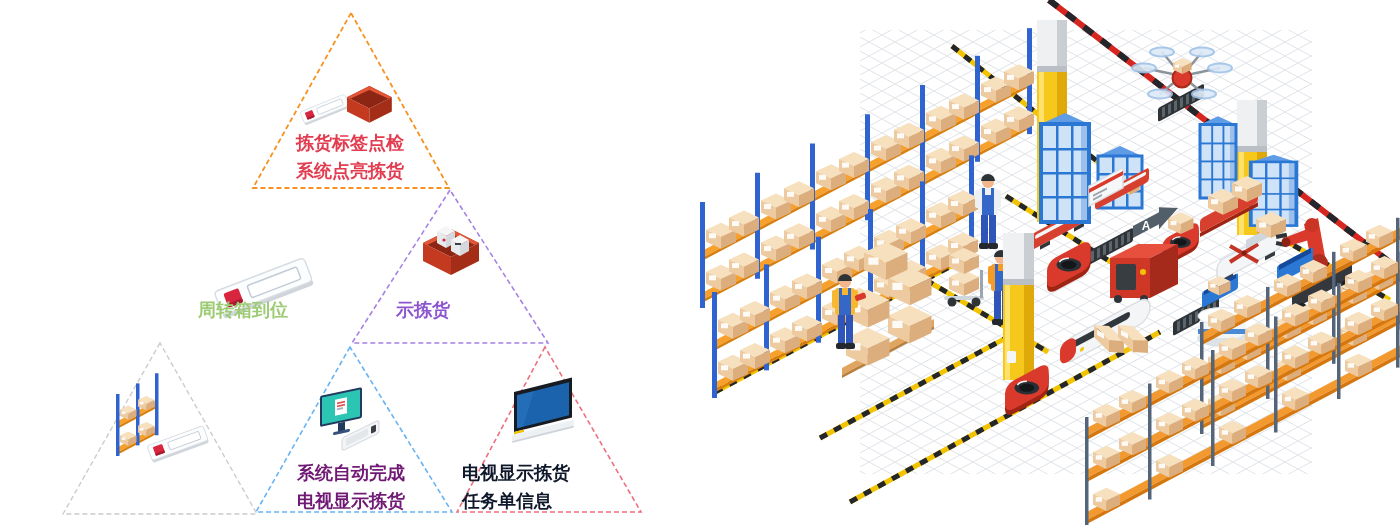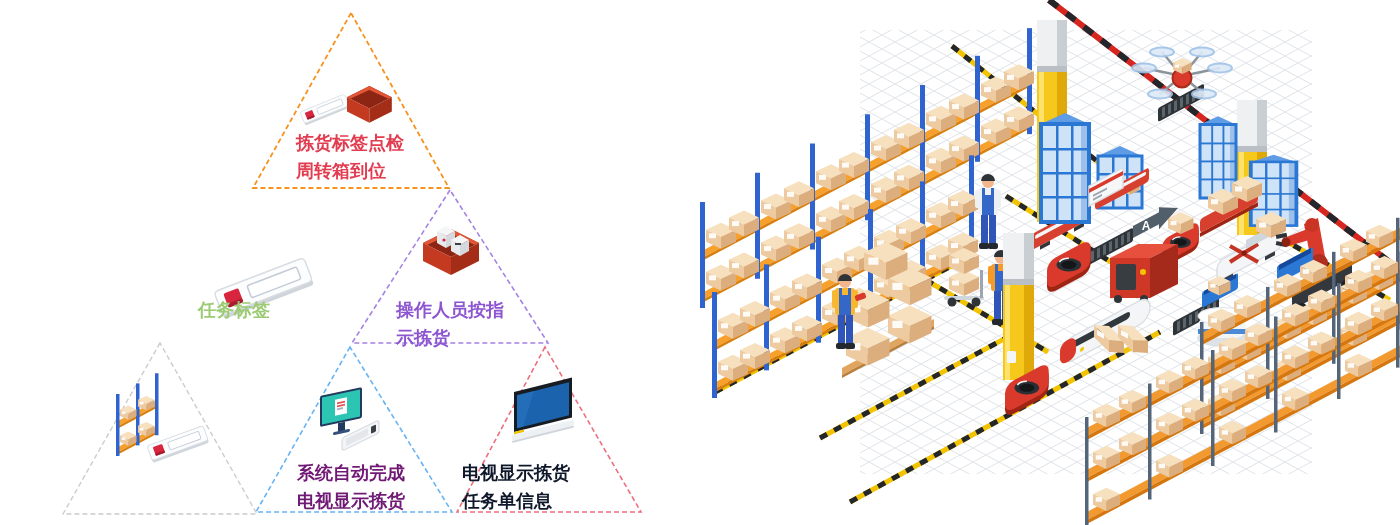--- a/index.html
+++ b/index.html
@@ -160,27 +160,26 @@
           <polygon points="3,4 20,4 9,37 3,37" fill="#2a77c2" opacity=".55"></polygon>
           <rect x="0" y="40" width="10" height="2.5" fill="#f2c300"></rect>
           <rect x="-2" y="42.5" width="62" height="6" rx="2" fill="#eef1f4"></rect>
           <rect x="-2" y="48.5" width="62" height="2" rx="1" fill="#cfd5da"></rect>
         </g>
       </g>
     </svg>
 
     <div class="lbl" style="left:296px;top:129px;color:#e23c50">
       <div>拣货标签点检</div>
+      <div>系统点亮拣货</div>
+    </div>
+    <div class="lbl" style="left:198px;top:296px;color:#9ccb74">
       <div>周转箱到位</div>
     </div>
-    <div class="lbl" style="left:198px;top:296px;color:#9ccb74">
-      <div>任务标签</div>
-    </div>
     <div class="lbl" style="left:396px;top:296px;color:#8d55d0">
-      <div>操作人员按指</div>
       <div>示拣货</div>
     </div>
     <div class="lbl" style="left:297px;top:459px;color:#701a75">
       <div>系统自动完成</div>
       <div>电视显示拣货</div>
     </div>
     <div class="lbl" style="left:462px;top:459px;color:#0f172a">
       <div>电视显示拣货</div>
       <div>任务单信息</div>
     </div>

